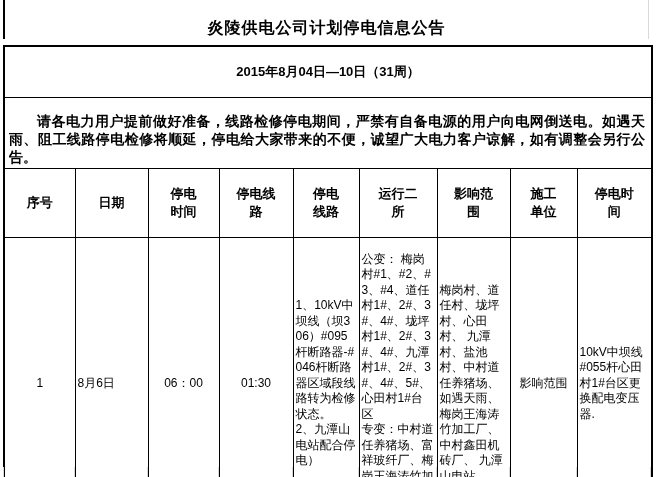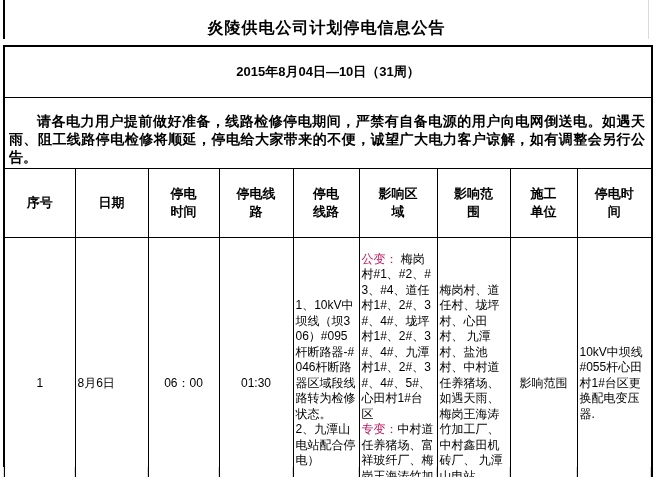--- a/index.html
+++ b/index.html
@@ -78,21 +78,21 @@
     height: 293px;
     vertical-align: middle;
     font-size: 12px;
     line-height: 15.5px;
     padding: 1px 2px;
     white-space: pre-wrap;
     word-break: break-all;
   }
   .al-c { text-align: center; }
   .al-l { text-align: left; }
-  .red { color: #be185d; }
+  .red { color: #000000; }
   
   .stub {
     position: absolute;
     top: 467px;
     width: 1px;
     height: 10px;
     background: #d9d9d9;
   }
 </style>
 </head>
@@ -124,21 +124,21 @@
       <td colspan="9">
         <p class="notice-text">请各电力用户提前做好准备，线路检修停电期间，严禁有自备电源的用户向电网倒送电。如遇天雨、阻工线路停电检修将顺延，停电给大家带来的不便，诚望广大电力客户谅解，如有调整会另行公告。</p>
       </td>
     </tr>
     <tr class="header-row">
       <th>序号</th>
       <th>日期</th>
       <th>停电时间</th>
       <th>停电线路</th>
       <th>停电线路</th>
-      <th>影响区域</th>
+      <th>运行二所</th>
       <th>影响范围</th>
       <th>施工单位</th>
       <th>停电时间</th>
     </tr>
     <tr class="body-row">
       <td class="al-c">1</td>
       <td class="al-l">8月6日</td>
       <td class="al-c">06：00</td>
       <td class="al-c">01:30</td>
       <td class="al-l">1、10kV中坝线（坝306）#095杆断路器-#046杆断路器区域段线路转为检修状态。

